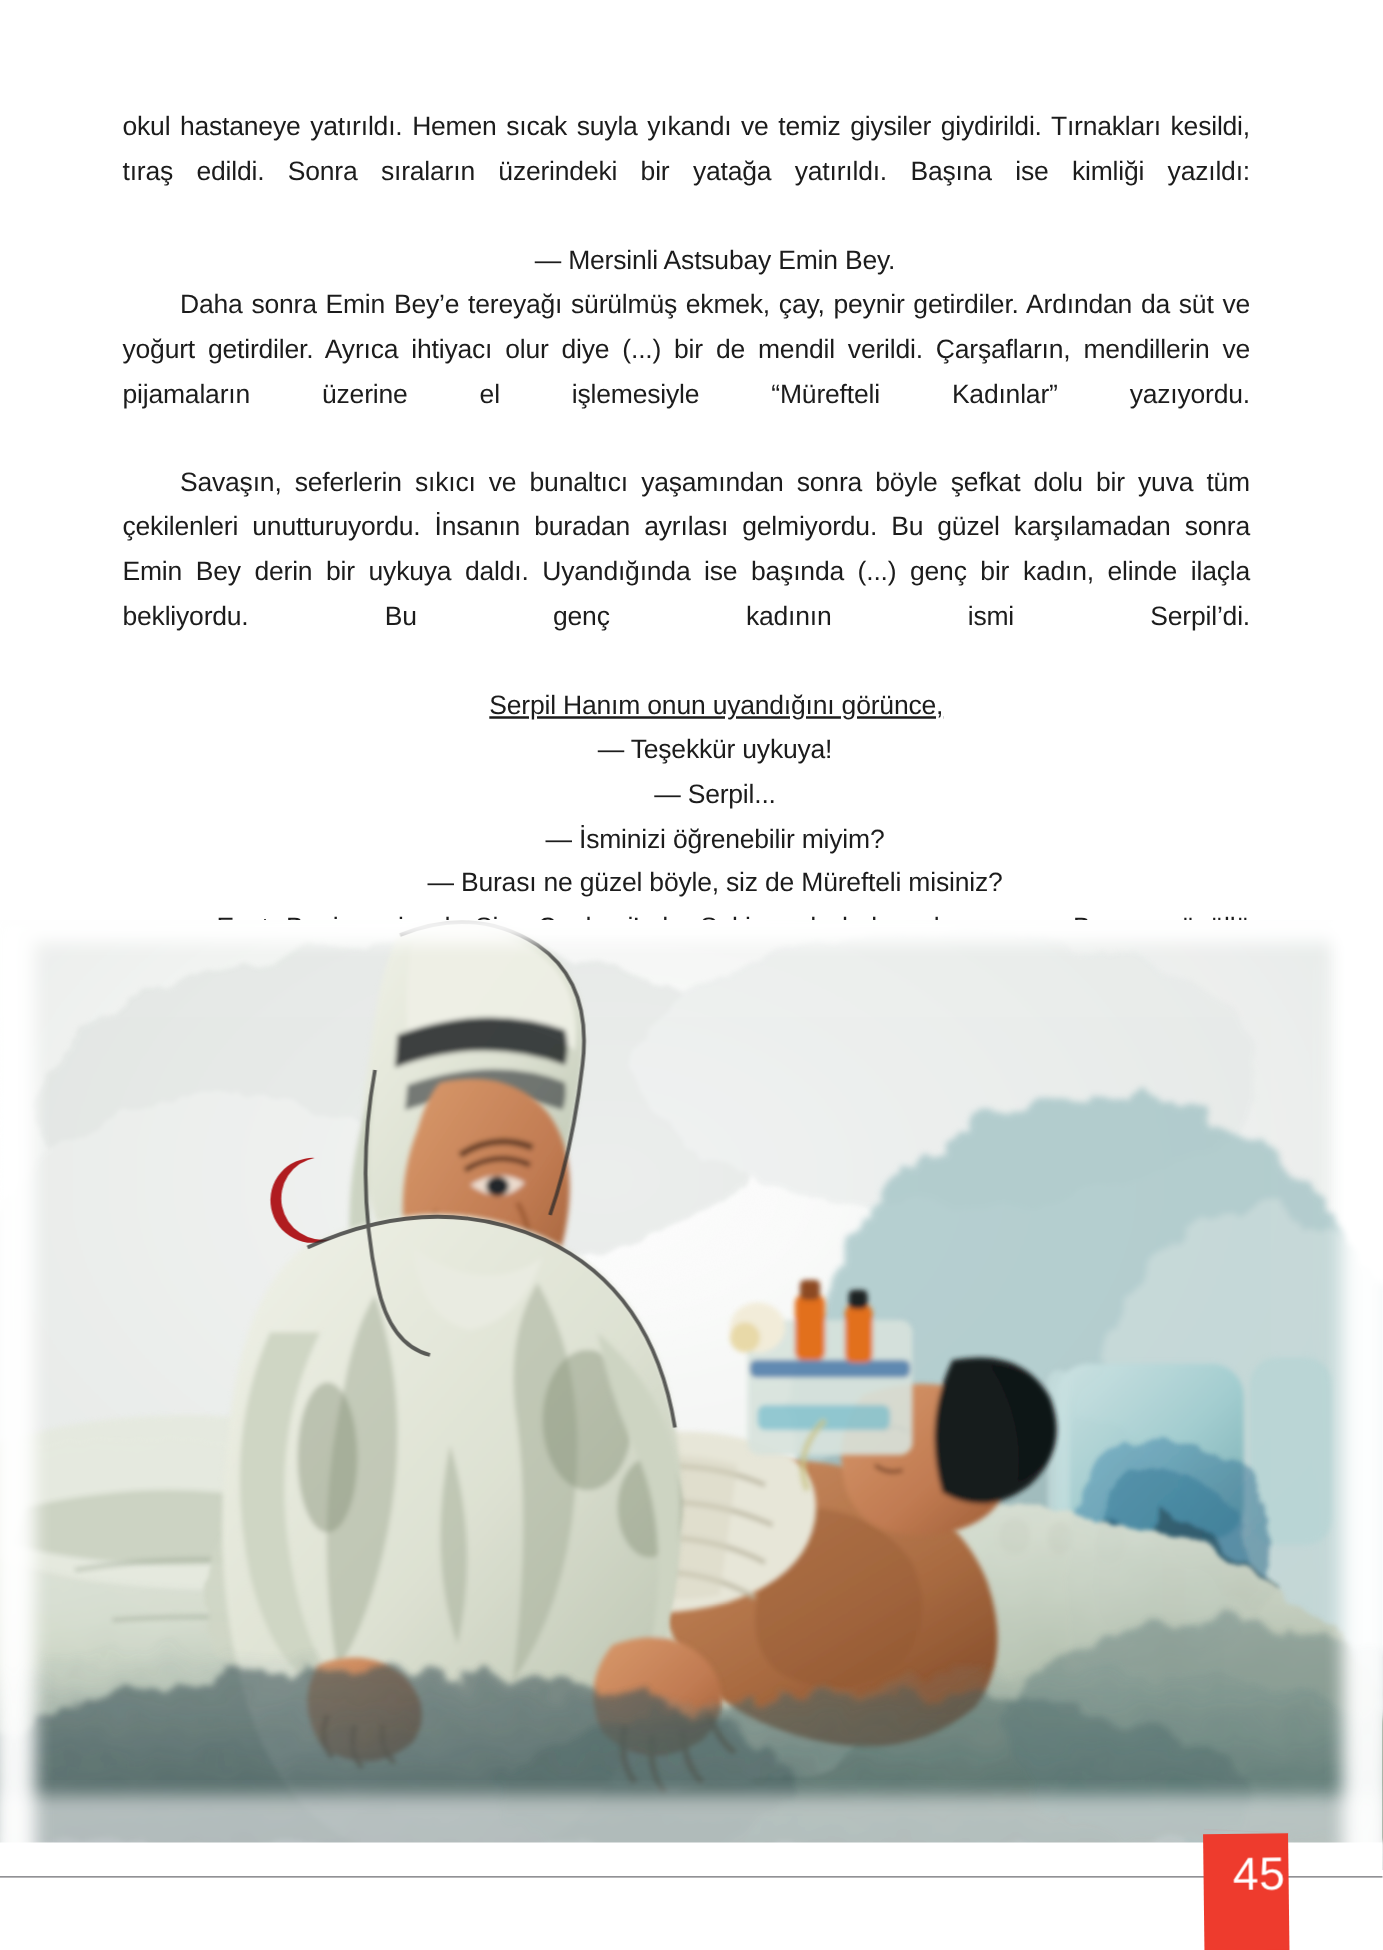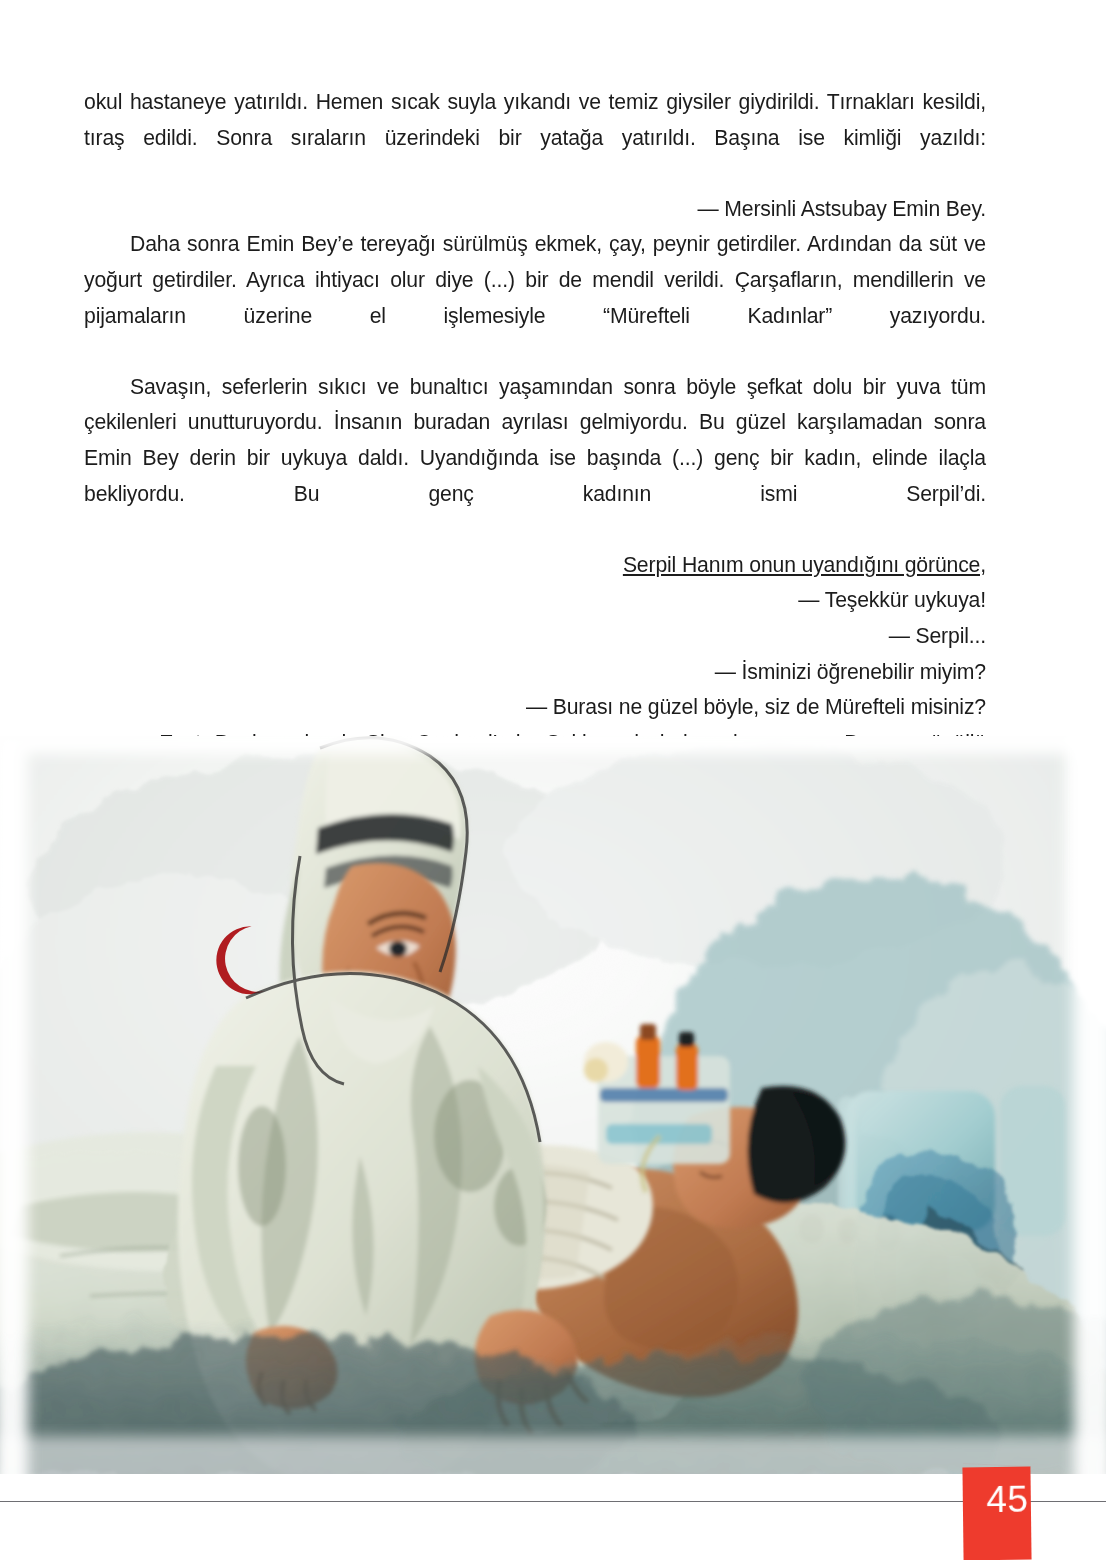--- a/index.html
+++ b/index.html
@@ -13,21 +13,21 @@
     height: 1560px;
     position: relative;
     overflow: hidden;
     font-family: "Liberation Sans", sans-serif;
     color: #1b1b1b;
   }
 
   
   .text-column {
     position: absolute;
-    left: 84px;
+    left: 98px;
     top: 84px;
     width: 902px;
   }
 
   .para {
     margin: 0 0 0 0;
     font-size: 21.2px;
     line-height: 35.6px;
     letter-spacing: -0.15px;
     color: #1c1c1c;
@@ -40,21 +40,21 @@
   
   .para::after { content: ""; display: inline-block; width: 100%; }
 
   .dialogue {
     margin: 0;
     padding-left: 46px;
     font-size: 21.2px;
     line-height: 35.6px;
     letter-spacing: -0.15px;
     color: #1c1c1c;
-    text-align: right;
+    text-align: center;
   }
   .dialogue.nodash { padding-left: 48px; text-decoration: underline; }
 
   
   .illustration {
     position: absolute;
     left: 0;
     top: 736px;
     width: 1106px;
     height: 760px;

